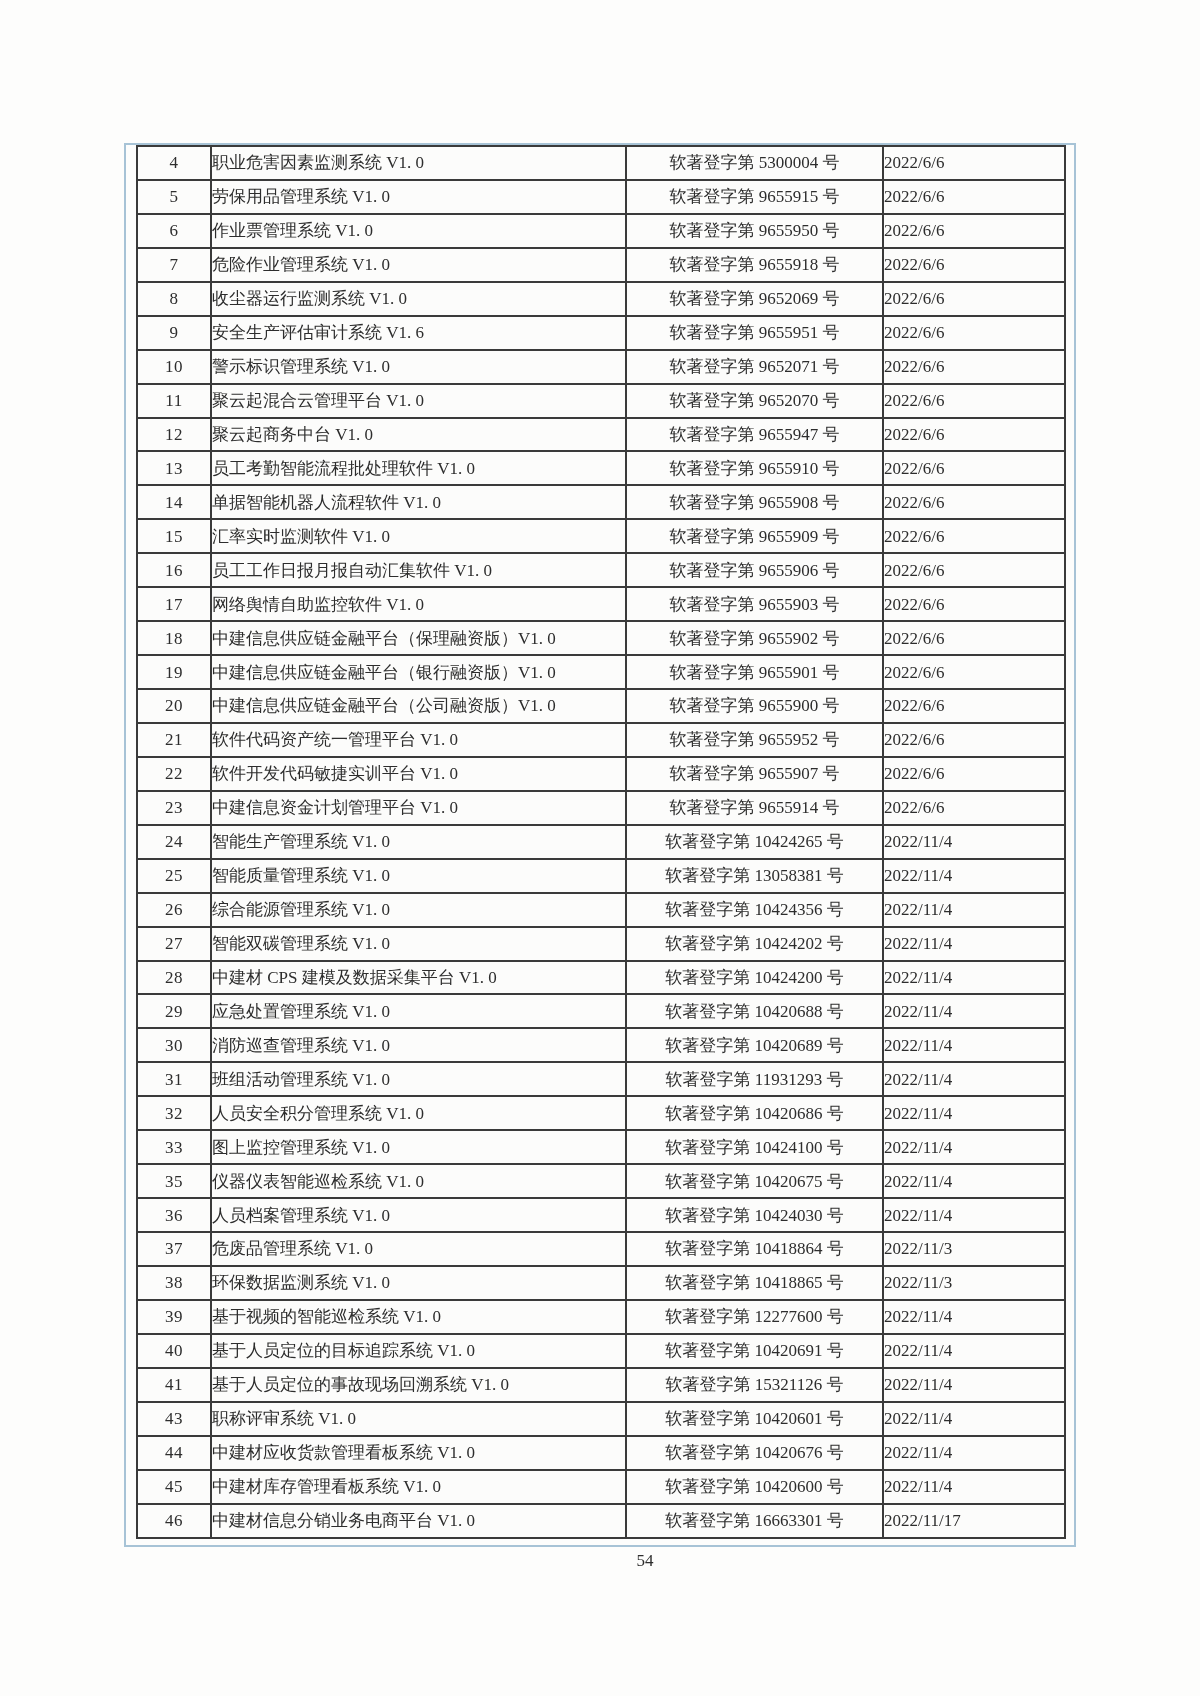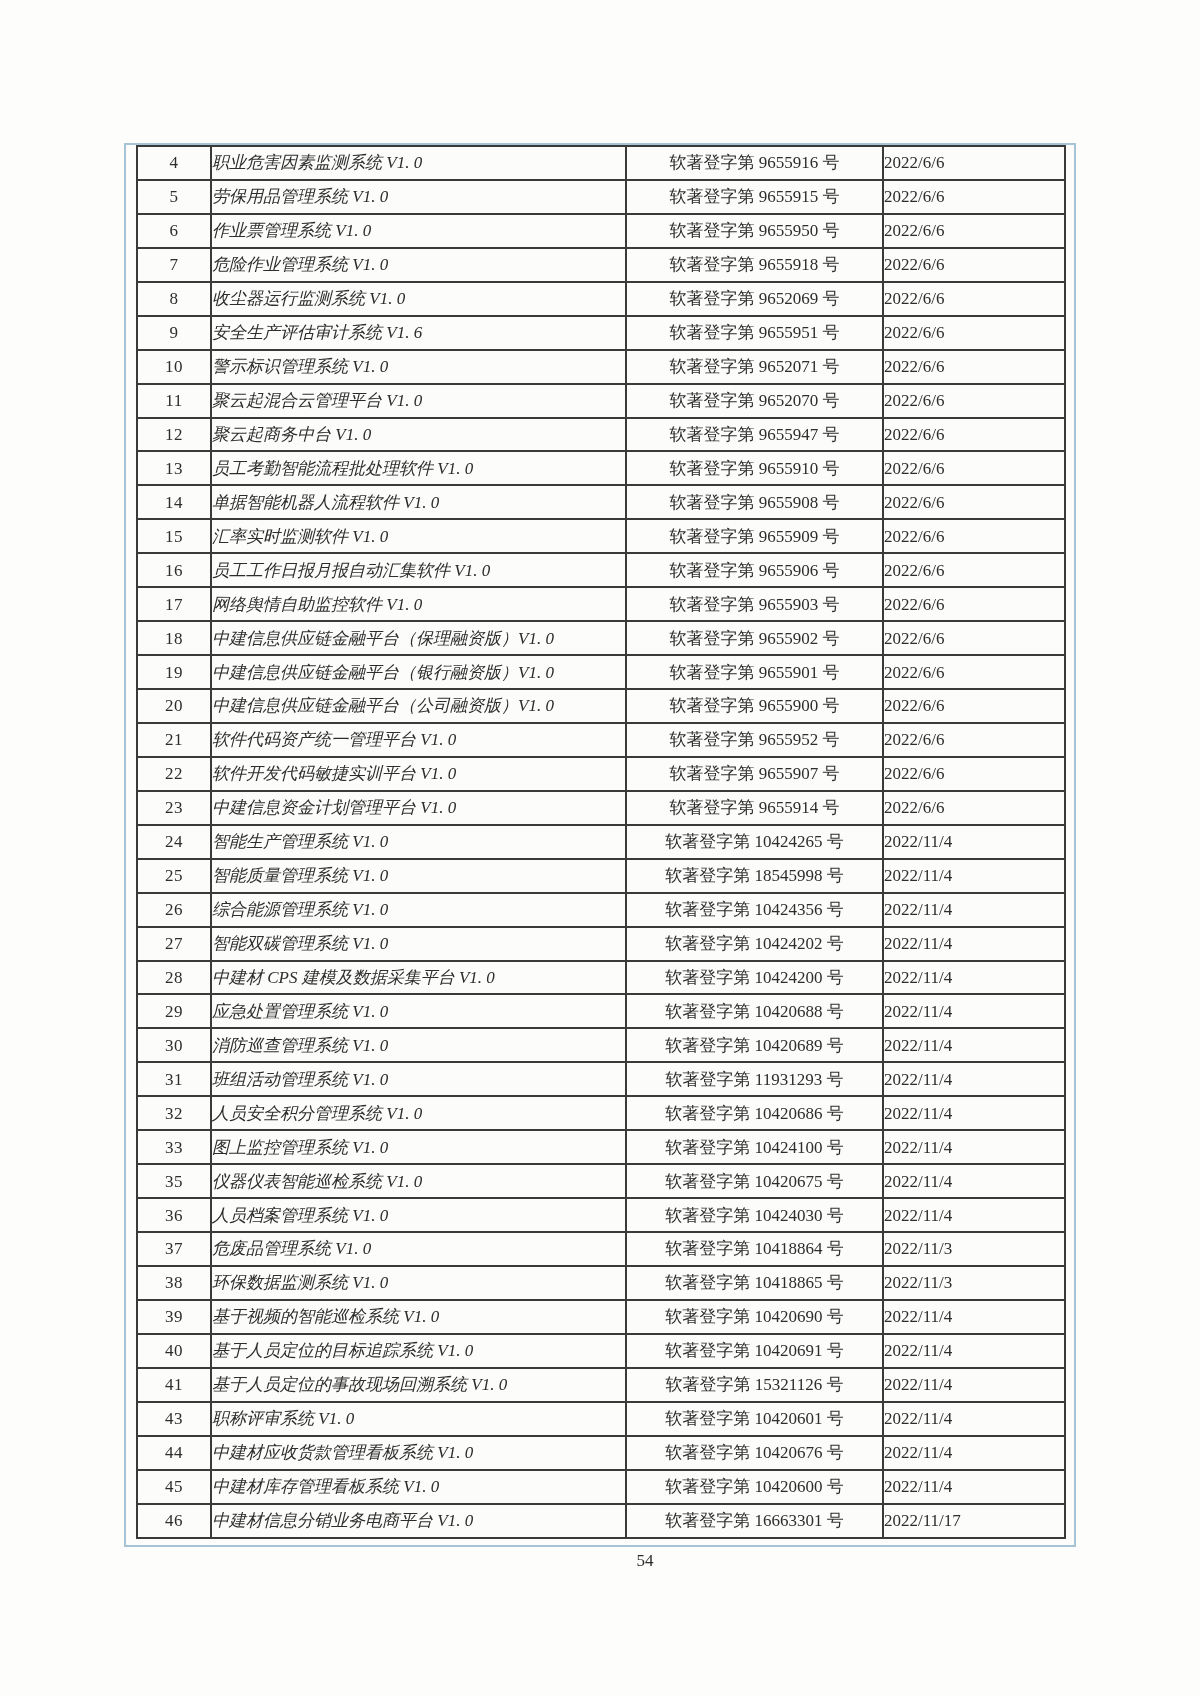--- a/index.html
+++ b/index.html
@@ -51,21 +51,20 @@
     vertical-align: middle;
   }
   td.col-no {
     text-align: center;
     font-size: 16px;
     letter-spacing: 0.5px;
   }
   td.col-name {
     text-align: left;
     padding-left: 16px;
-    font-style: italic;
   }
   td.col-reg {
     text-align: center;
   }
   td.col-date {
     text-align: left;
     font-size: 16px;
   }
   .page-number {
     position: absolute;
@@ -88,21 +87,21 @@
       <colgroup>
         <col style="width:74px">
         <col style="width:415px">
         <col style="width:257px">
         <col style="width:182px">
       </colgroup>
       <tbody>
           <tr>
             <td class="col-no">4</td>
             <td class="col-name">职业危害因素监测系统 V1. 0</td>
-            <td class="col-reg">软著登字第 9655916 号</td>
+            <td class="col-reg">软著登字第 5300004 号</td>
             <td class="col-date">2022/6/6</td>
           </tr>
           <tr>
             <td class="col-no">5</td>
             <td class="col-name">劳保用品管理系统 V1. 0</td>
             <td class="col-reg">软著登字第 9655915 号</td>
             <td class="col-date">2022/6/6</td>
           </tr>
           <tr>
             <td class="col-no">6</td>
@@ -214,21 +213,21 @@
           </tr>
           <tr>
             <td class="col-no">24</td>
             <td class="col-name">智能生产管理系统 V1. 0</td>
             <td class="col-reg">软著登字第 10424265 号</td>
             <td class="col-date">2022/11/4</td>
           </tr>
           <tr>
             <td class="col-no">25</td>
             <td class="col-name">智能质量管理系统 V1. 0</td>
-            <td class="col-reg">软著登字第 18545998 号</td>
+            <td class="col-reg">软著登字第 13058381 号</td>
             <td class="col-date">2022/11/4</td>
           </tr>
           <tr>
             <td class="col-no">26</td>
             <td class="col-name">综合能源管理系统 V1. 0</td>
             <td class="col-reg">软著登字第 10424356 号</td>
             <td class="col-date">2022/11/4</td>
           </tr>
           <tr>
             <td class="col-no">27</td>
@@ -292,21 +291,21 @@
           </tr>
           <tr>
             <td class="col-no">38</td>
             <td class="col-name">环保数据监测系统 V1. 0</td>
             <td class="col-reg">软著登字第 10418865 号</td>
             <td class="col-date">2022/11/3</td>
           </tr>
           <tr>
             <td class="col-no">39</td>
             <td class="col-name">基于视频的智能巡检系统 V1. 0</td>
-            <td class="col-reg">软著登字第 10420690 号</td>
+            <td class="col-reg">软著登字第 12277600 号</td>
             <td class="col-date">2022/11/4</td>
           </tr>
           <tr>
             <td class="col-no">40</td>
             <td class="col-name">基于人员定位的目标追踪系统 V1. 0</td>
             <td class="col-reg">软著登字第 10420691 号</td>
             <td class="col-date">2022/11/4</td>
           </tr>
           <tr>
             <td class="col-no">41</td>

